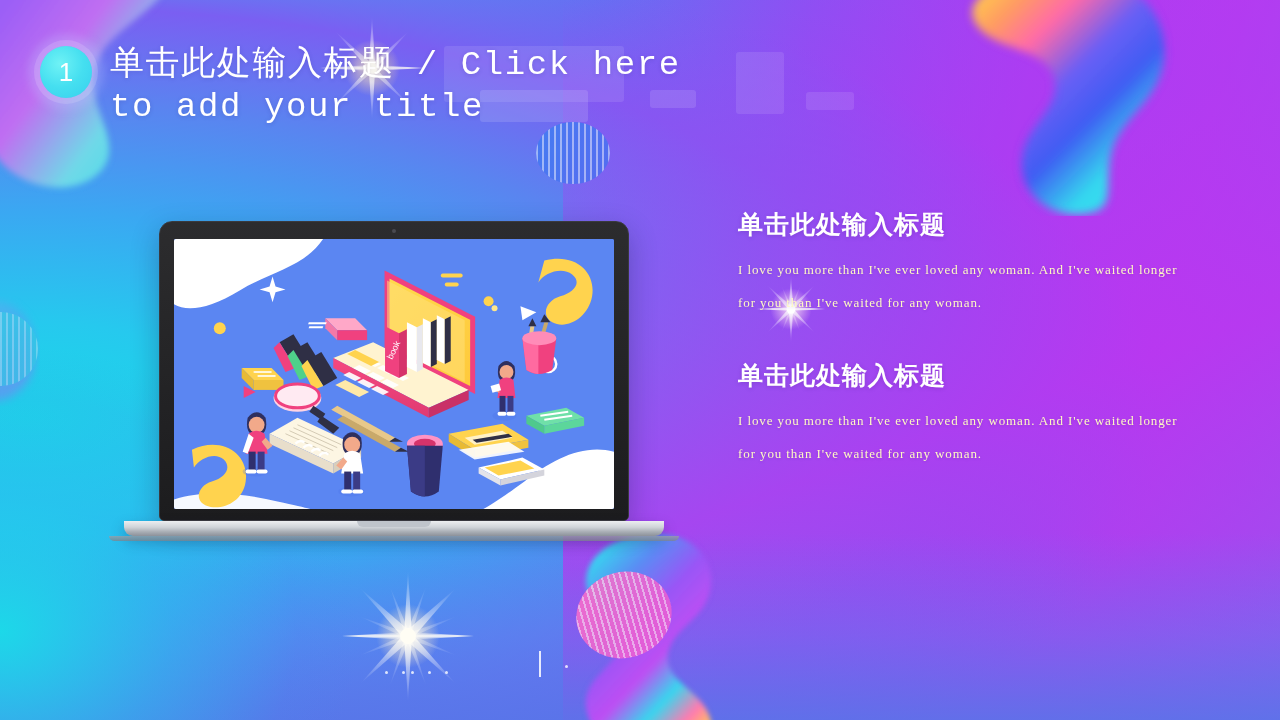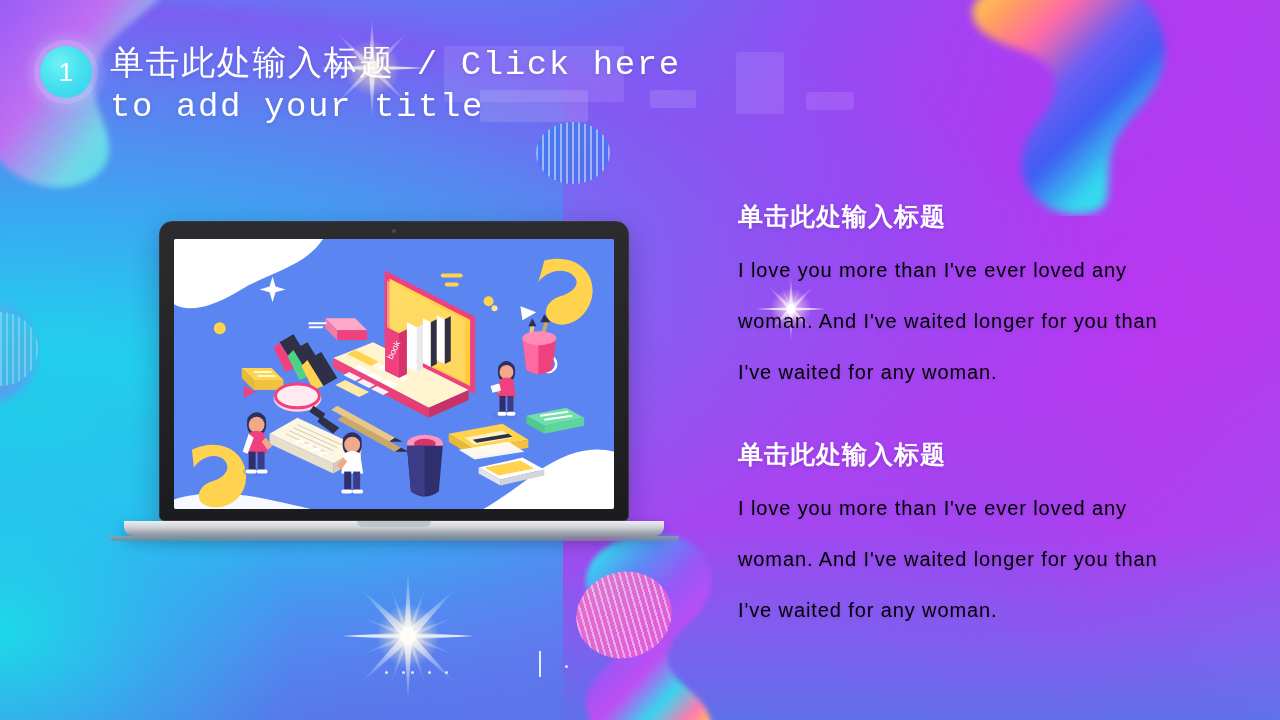--- a/index.html
+++ b/index.html
@@ -128,30 +128,30 @@
     content:""; position:absolute; top:0; left:50%; transform:translateX(-50%);
     width:74px; height:6px; background:#bfc4cb; border-radius:0 0 6px 6px;
   }
   .laptop-foot {
     width:570px; height:5px; margin-left:-50px;
     background:linear-gradient(180deg,#9aa0a8,#7d838c);
     border-radius:0 0 16px 16px; opacity:.75;
   }
 
   
-  .content { position:absolute; left:738px; top:200px; width:446px; z-index:30; }
+  .content { position:absolute; left:738px; top:208px; width:446px; z-index:30; }
   .block { margin-bottom:40px; }
   .block-title {
     color:#ffffff; font-size:25px; font-weight:bold; letter-spacing:1px;
     margin-bottom:12px; font-family:"Liberation Sans", sans-serif;
     text-shadow:0 1px 4px rgba(60,20,120,.22);
   }
   .block-body {
-    color:#000000; font-size:20px; line-height:2.55;
-    letter-spacing:.9px; font-family:Liberation Sans, sans-serif;
+    color:#fef9c3; font-size:13px; line-height:2.55;
+    letter-spacing:.9px; font-family:Liberation Serif, serif;
     text-shadow:0 1px 3px rgba(60,20,120,.18);
   }
 
   
   .dots { position:absolute; bottom:46px; left:385px; display:flex; align-items:center; gap:14px; z-index:25; }
   .dots i { display:block; width:3px; height:3px; border-radius:50%; background:rgba(255,255,255,.8); }
   .dots i.pair { margin-left:-8px; }
   .tick { position:absolute; bottom:43px; left:539px; width:2px; height:26px; background:rgba(255,255,255,.85); z-index:25; }
   .tick-dot { position:absolute; bottom:52px; left:565px; width:3px; height:3px; border-radius:50%; background:rgba(255,255,255,.8); z-index:25; }
 </style>

